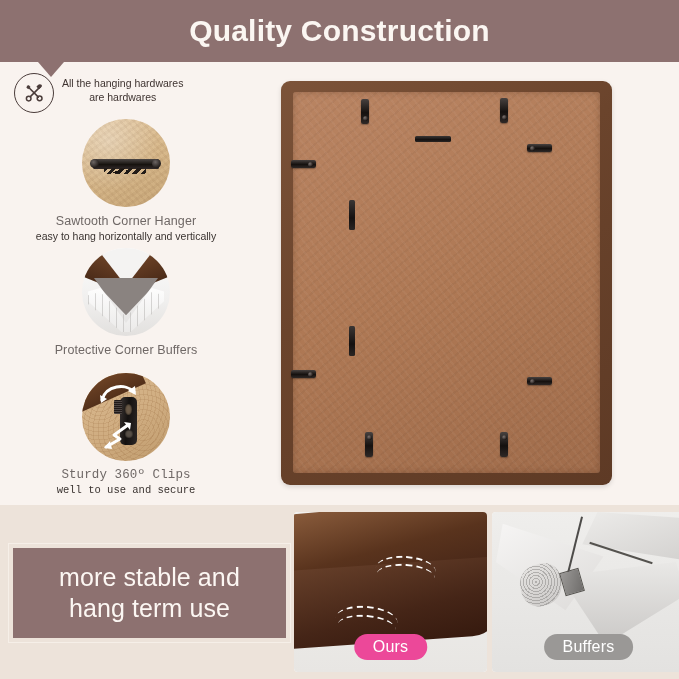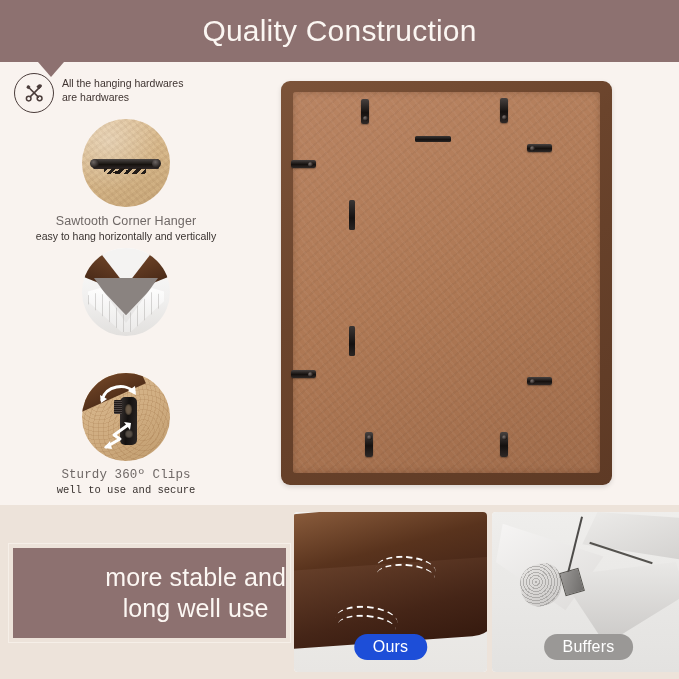--- a/index.html
+++ b/index.html
@@ -29,21 +29,21 @@
   .header-title {
     position: absolute;
     left: 0; top: 0;
     width: 679px;
     height: 61px;
     display: flex;
     align-items: center;
     justify-content: center;
     color: #FBF6F2;
     font-size: 30px;
-    font-weight: normal;
+    font-weight: bold;
     letter-spacing: 0.2px;
   }
   .header-notch {
     position: absolute;
     left: 38px;
     top: 62px;
     width: 0; height: 0;
     border-left: 13px solid transparent;
     border-right: 13px solid transparent;
     border-top: 15px solid #8D7170;
@@ -76,20 +76,21 @@
     align-items: center;
     justify-content: center;
     margin-top: 1px;
   }
   .hw-note-text {
     font-size: 10.5px;
     line-height: 14px;
     color: #3E3330;
     padding-top: 4px;
     max-width: 180px;
+    text-align: center;
   }
 
   
   .feature {
     position: absolute;
     left: 0;
     width: 252px;
     text-align: center;
   }
   .circle-img {
@@ -356,21 +357,21 @@
     position: absolute;
     left: 13px;
     top: 43px;
     width: 273px;
     height: 90px;
     background: #8D7170;
     outline: 1px solid #F6EFE8;
     outline-offset: 4px;
     display: flex;
     align-items: center;
-    justify-content: flex-end;
+    justify-content: center;
     text-align: center;
   }
   .claim-text {
     color: #FCF7F3;
     font-size: 25px;
     line-height: 31px;
     letter-spacing: 0.1px;
   }
 
   .compare {
@@ -513,21 +514,21 @@
     bottom: 12px;
     left: 50%;
     transform: translateX(-50%);
     padding: 4px 19px;
     border-radius: 13px;
     color: #FFFFFF;
     font-size: 16px;
     letter-spacing: 0.2px;
     white-space: nowrap;
   }
-  .pill.ours-pill { background: #1d4ed8; }
+  .pill.ours-pill { background: #ec4899; }
   .pill.others-pill { background: #9A9896; }
 </style>
 </head>
 <body>
 
 <div class="page">
 
   <div class="header">
     <div class="header-title">Quality Construction</div>
   </div>
@@ -567,20 +568,21 @@
     <div class="feature" style="top:186px;">
       <div class="circle-img">
         <div class="buffer-bg"></div>
         <div class="buf-wood-l"></div>
         <div class="buf-wood-r"></div>
         <div class="buf-white-v"></div>
         <div class="buf-gray-v"></div>
         <div class="buf-plastic"></div>
         <div class="buf-plastic-lines"></div>
       </div>
+      <div class="feature-title">Protective Corner Buffers</div>
     </div>
 
     <div class="feature" style="top:311px;font-family:Liberation Mono, monospace;">
       <div class="circle-img">
         <div class="cork-bg"></div>
         <div class="cork-wood"></div>
         <div class="clip-body"></div>
         <div class="clip-hole"></div>
         <div class="clip-hole2"></div>
         <div class="clip-ridge"></div>
@@ -636,21 +638,21 @@
         </div>
       </div>
     </div>
   </div>
 
   <div class="bottom">
 
     <div class="claim-box">
       <div class="claim-text">
         <span>more stable and</span><br>
-        <span>long well use</span>
+        <span>hang term use</span>
       </div>
     </div>
 
     <div class="compare ours">
       <div class="ours-bg"></div>
       <div class="ours-white"></div>
       <div class="ours-frame-a"></div>
       <div class="ours-frame-b"></div>
       <div class="dash-a"></div>
       <div class="dash-a2"></div>

